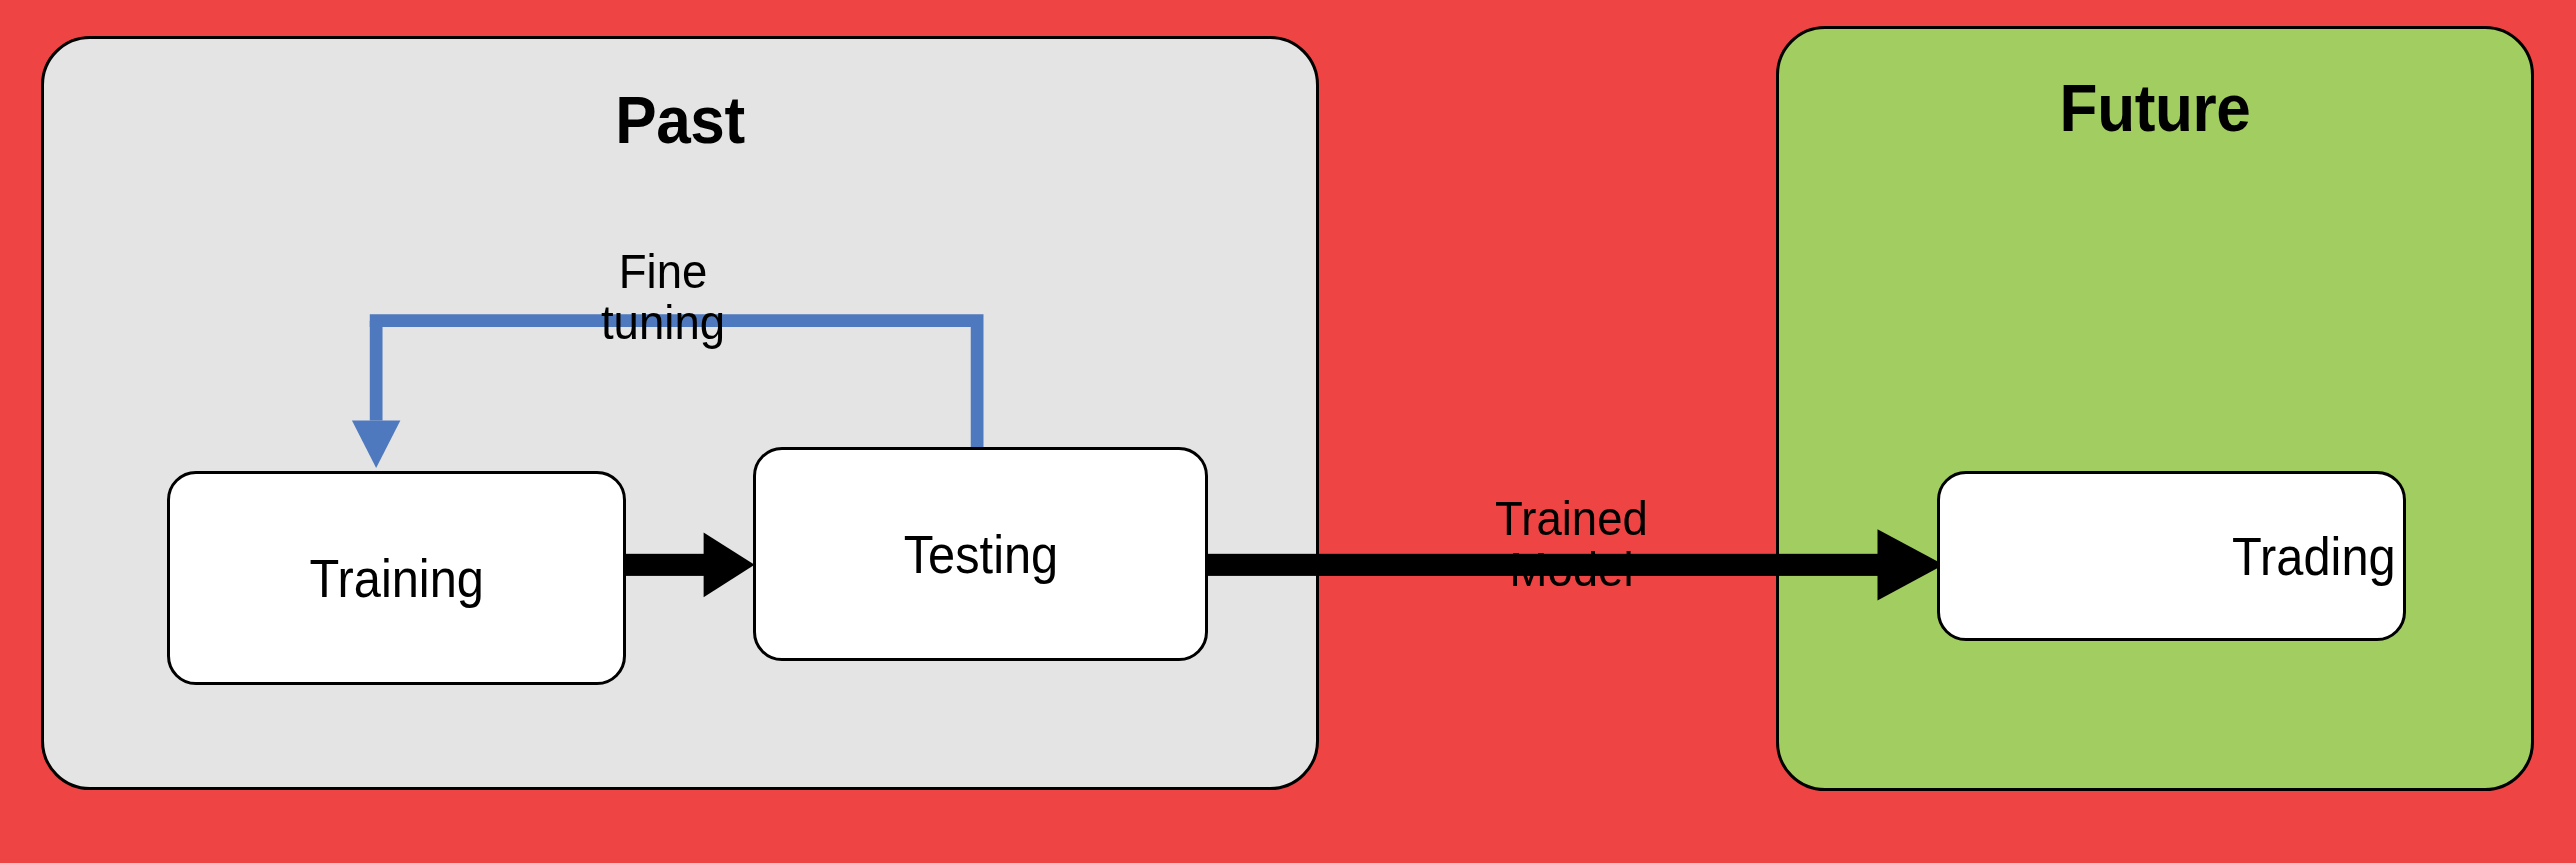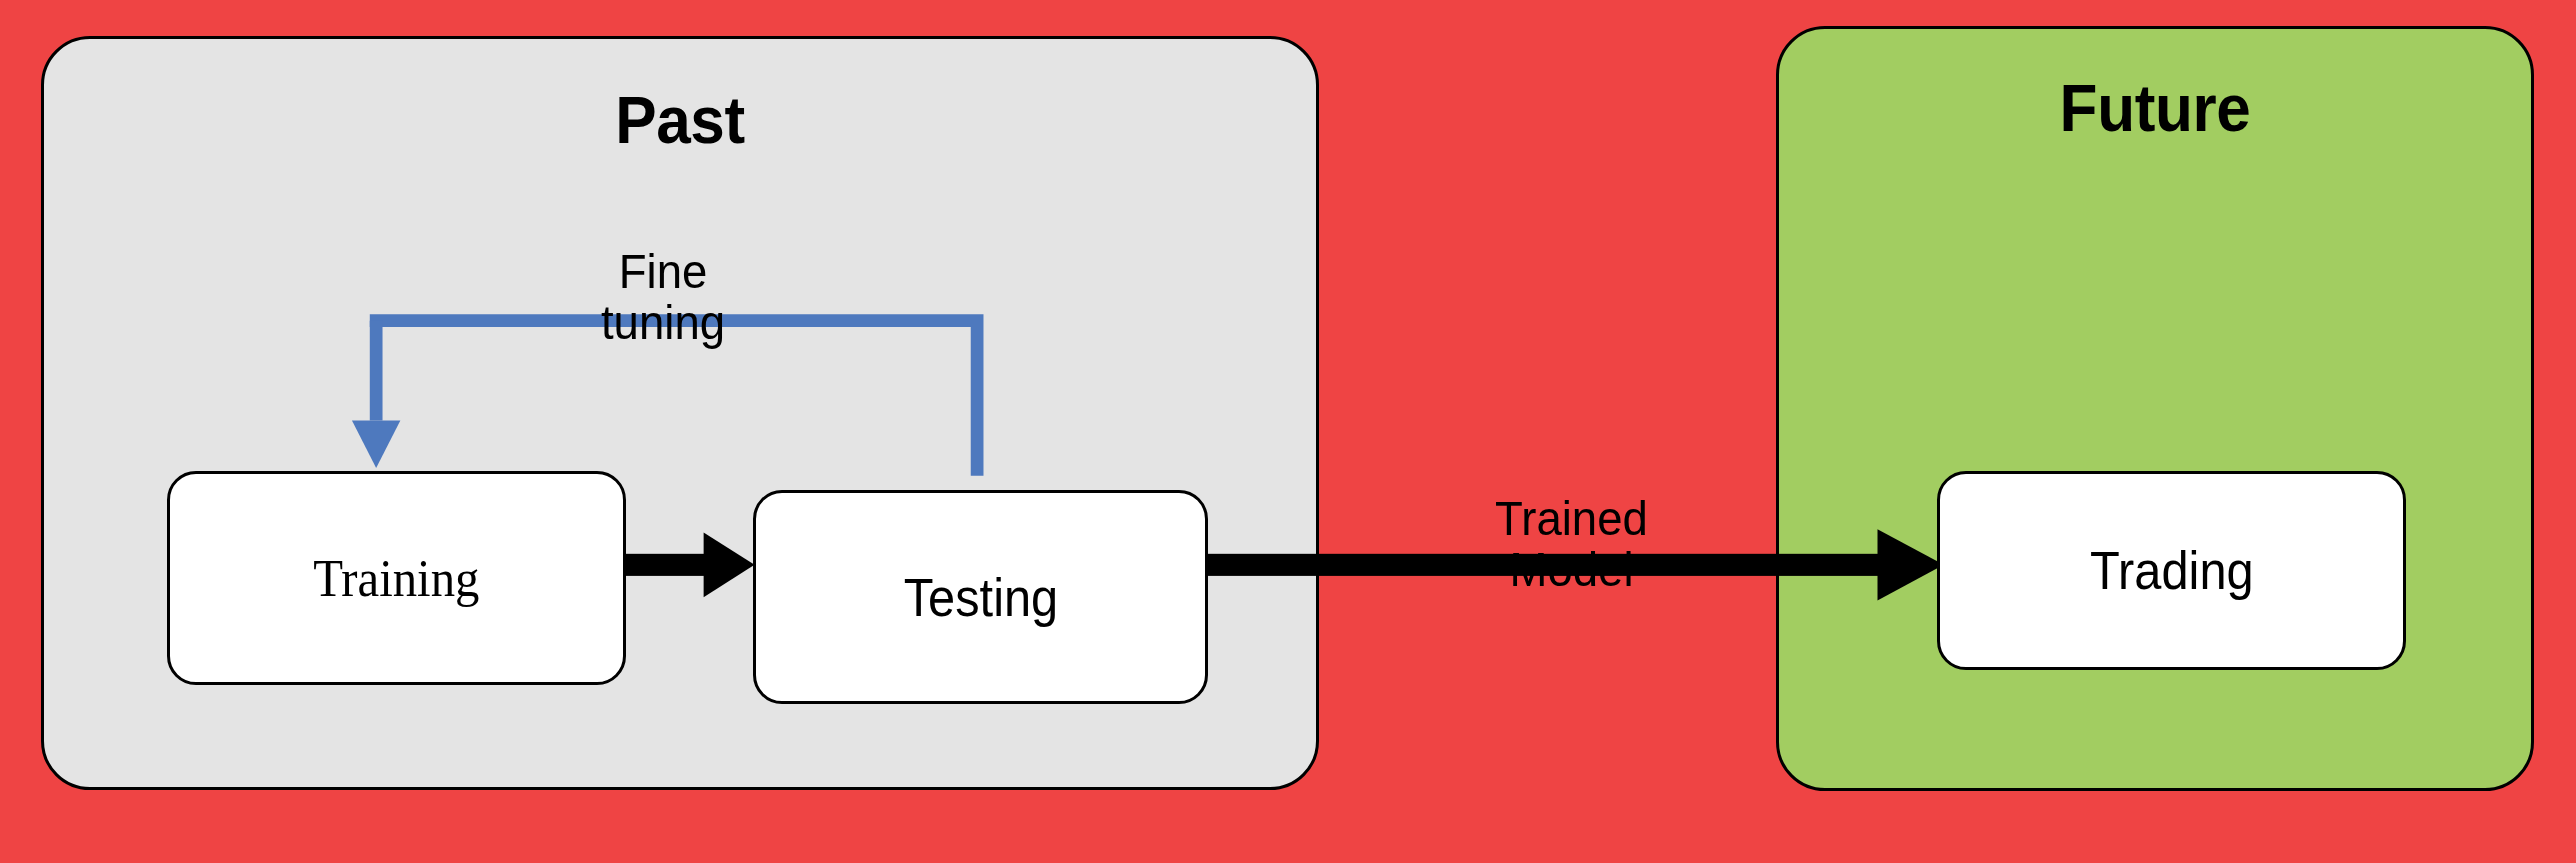--- a/index.html
+++ b/index.html
@@ -83,34 +83,34 @@
     color: #000000;
     white-space: nowrap;
     transform: scaleX(0.92);
     transform-origin: center center;
   }
   #node-training {
     left: 167px;
     top: 471px;
     width: 459px;
     height: 214px;
-    font-family: Liberation Serif, serif;
   }
   #node-testing {
     left: 753px;
-    top: 490px;
+    top: 447px;
     width: 455px;
     height: 214px;
     align-items: center;
   }
   #node-trading {
     left: 1937px;
     top: 471px;
     width: 469px;
-    height: 199px;
+    height: 170px;
+    justify-content: flex-end;
   }
 
   
   .edge-label {
     position: absolute;
     font-size: 49px;
     line-height: 1.04;
     color: #000000;
     text-align: center;
     white-space: pre;

